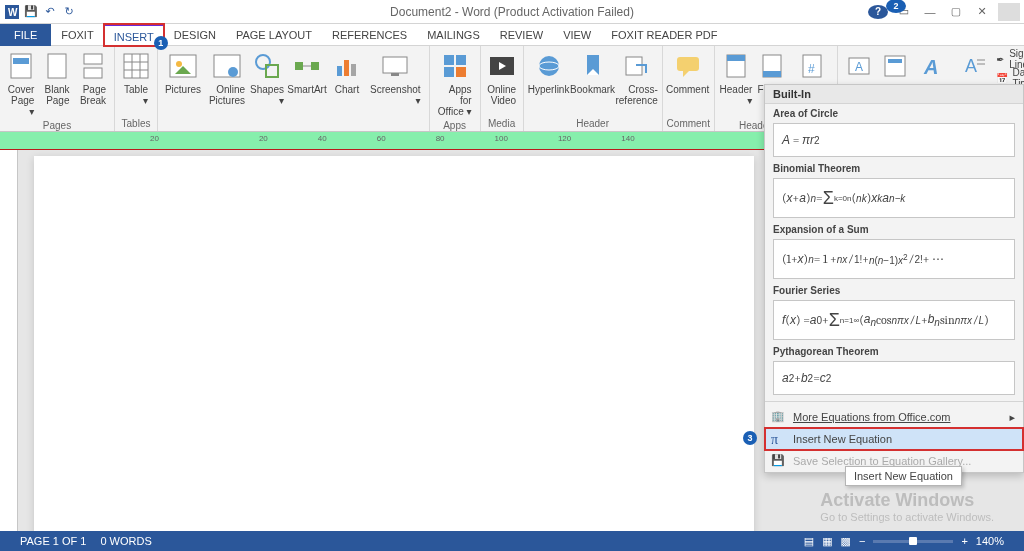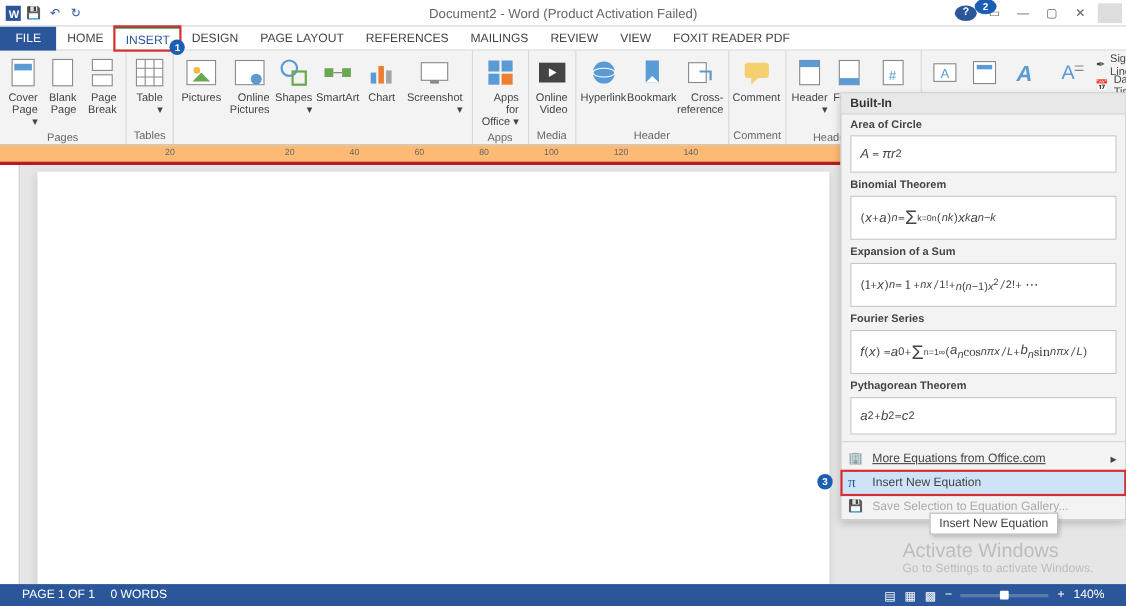--- a/index.html
+++ b/index.html
@@ -6,53 +6,53 @@
 body{width:1024px;height:551px;background:#e6e6e6;overflow:hidden;position:relative;font-size:11px;color:#444}
 .titlebar{height:24px;background:#fff;display:flex;align-items:center;position:relative;border-bottom:1px solid #d4d4d4}
 .qa{display:flex;align-items:center;gap:3px;padding-left:4px}
 .qa .ic{width:16px;height:16px;display:flex;align-items:center;justify-content:center;color:#2b579a}
 .title-center{position:absolute;left:50%;transform:translateX(-50%);font-size:12px;color:#666}
 .win-btns{position:absolute;right:4px;display:flex;align-items:center;gap:6px;color:#666}
 .win-btns span{width:20px;text-align:center}
 .tabs{height:22px;background:#fff;display:flex;border-bottom:1px solid #d4d4d4}
 .tab{padding:0 10px;height:22px;line-height:22px;font-size:11px;color:#444;cursor:pointer}
 .tab.file{background:#2b579a;color:#fff;padding:0 14px}
-.tab.active{border-top:2px solid #15803d;color:#2b579a}
+.tab.active{border-top:2px solid #6d28d9;color:#2b579a}
 .tab.hl{outline:2px solid #d43030;outline-offset:-1px;position:relative}
 .badge{position:absolute;width:14px;height:14px;border-radius:50%;background:#1a5fb4;color:#fff;font-size:9px;display:flex;align-items:center;justify-content:center;font-weight:bold}
 .ribbon{height:86px;background:#f3f3f3;display:flex;border-bottom:1px solid #c6c6c6}
 .grp{display:flex;flex-direction:column;border-right:1px solid #d8d8d8;padding:2px 4px 0}
 .grp-body{flex:1;display:flex;align-items:flex-start;gap:2px}
 .grp-lbl{font-size:10px;color:#666;text-align:center;height:14px;line-height:14px}
 .rbtn{display:flex;flex-direction:column;align-items:center;gap:2px;padding:2px 4px;width:42px;cursor:pointer}
 .rbtn.w{width:auto;min-width:50px}
 .rbtn.n{width:34px}
 .ric{width:32px;height:32px;display:flex;align-items:center;justify-content:center}
 .rlbl{font-size:10px;text-align:right;line-height:11px;color:#444}
 .mini-col{display:flex;flex-direction:column;gap:1px;padding-top:2px}
 .mini-row{display:flex;align-items:center;gap:4px;font-size:10px;padding:1px 2px;height:18px}
 .mini-row .mic{width:14px;height:14px;display:flex;align-items:center;justify-content:center}
-.ruler{height:18px;background:#fdba74;position:relative;border-bottom:3px solid #b91c1c;font-size:8px;color:#666}
+.ruler{height:18px;background:#86efac;position:relative;border-bottom:1px solid #b91c1c;font-size:8px;color:#666}
 .ruler-v{position:absolute;left:0;top:150px;width:18px;bottom:20px;background:#fff;border-right:1px solid #c6c6c6}
 .doc-area{position:absolute;left:18px;right:0;top:150px;bottom:20px;background:#e6e6e6;display:flex;justify-content:flex-start;padding-left:16px;padding-top:6px;overflow:hidden}
 .page{width:720px;height:1000px;background:#fff;box-shadow:0 2px 8px rgba(0,0,0,.15)}
 .dropdown{position:absolute;right:0;top:84px;width:260px;background:#f3f3f3;border:1px solid #c6c6c6;box-shadow:0 3px 8px rgba(0,0,0,.2);z-index:10}
 .dd-hdr{background:#e8e8e8;padding:3px 8px;font-size:11px;color:#333;font-weight:bold;border-bottom:1px solid #d4d4d4}
 .dd-body{max-height:330px;overflow:hidden}
 .dd-title{font-size:10px;font-weight:bold;color:#444;padding:4px 8px 2px}
 .dd-eq{margin:2px 8px;border:1px solid #c6c6c6;background:#fff;padding:6px 8px;font-family:Cambria,serif;font-size:12px;min-height:34px;display:flex;align-items:center}
 .dd-eq.tall{min-height:40px}
 .dd-sep{height:1px;background:#d4d4d4;margin:4px 0}
 .dd-item{padding:5px 8px 5px 28px;font-size:11px;position:relative;cursor:pointer}
 .dd-item .mic{position:absolute;left:6px;top:4px;width:16px;height:16px}
 .dd-item.hl{outline:2px solid #d43030;outline-offset:-1px;background:#cfe3f8}
 .dd-item.dis{color:#aaa}
 .tooltip{position:absolute;background:#fff;border:1px solid #b5b5b5;padding:3px 8px;font-size:11px;box-shadow:2px 2px 4px rgba(0,0,0,.2);z-index:20}
 .watermark{position:absolute;right:30px;bottom:28px;text-align:left;color:#bdbdbd;z-index:5}
-.watermark .t1{font-size:18px;font-weight:400}
+.watermark .t1{font-size:18px;font-weight:700}
 .watermark .t2{font-size:11px}
 .status{position:absolute;bottom:0;left:0;right:0;height:20px;background:#2b579a;color:#fff;display:flex;align-items:center;font-size:11px;padding:0 20px;gap:14px}
 .status .right{margin-left:auto;display:flex;align-items:center;gap:8px}
 .slider{width:80px;height:3px;background:#5a7ab0;position:relative}
 .slider::after{content:"";position:absolute;left:50%;top:-3px;width:8px;height:8px;background:#fff;border-radius:1px;transform:translateX(-50%)}
 svg{display:block}
 .help-ic{width:14px;height:14px;border-radius:50%;background:#2b579a;color:#fff;font-size:10px;display:flex;align-items:center;justify-content:center;font-weight:bold;position:relative}
 .ruler-nums{position:absolute;display:flex;gap:50px;left:150px;top:2px}
 </style>
 </head>
@@ -76,21 +76,21 @@
     <span>▭</span>
     <span>—</span>
     <span>▢</span>
     <span>✕</span>
     <span style="width:22px;height:18px;background:#ddd"></span>
   </div>
 </div>
 
 <div class="tabs">
   <div class="tab file">FILE</div>
-  <div class="tab">HOME</div>
+  <div class="tab">FOXIT</div>
   <div class="tab active hl"><span>INSERT</span><span class="badge" style="right:-4px;bottom:-4px">1</span></div>
   <div class="tab">DESIGN</div>
   <div class="tab">PAGE LAYOUT</div>
   <div class="tab">REFERENCES</div>
   <div class="tab">MAILINGS</div>
   <div class="tab">REVIEW</div>
   <div class="tab">VIEW</div>
   <div class="tab">FOXIT READER PDF</div>
 </div>
 

